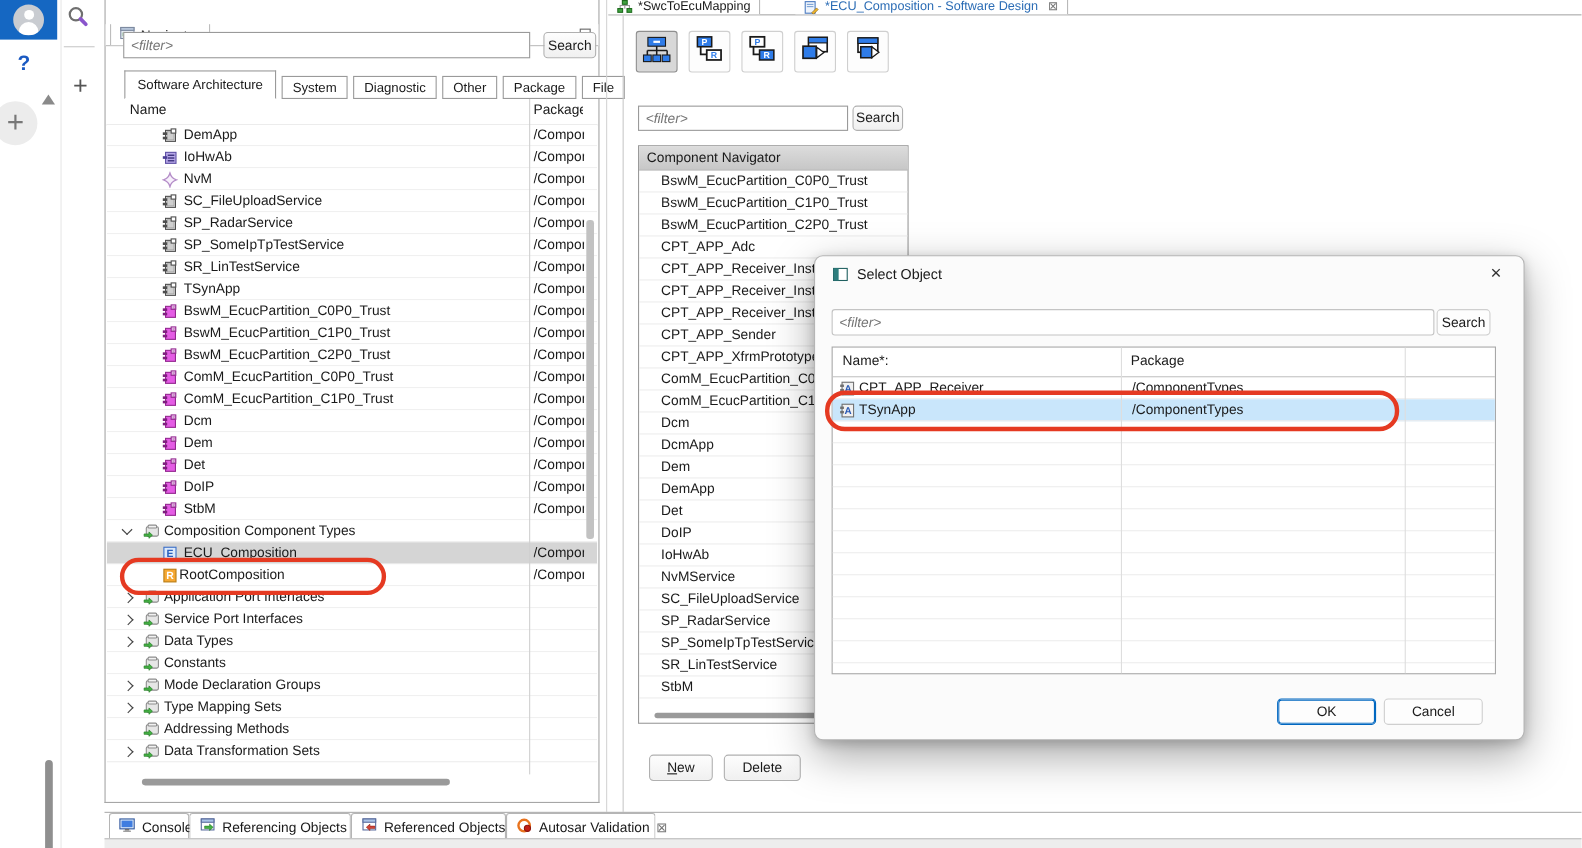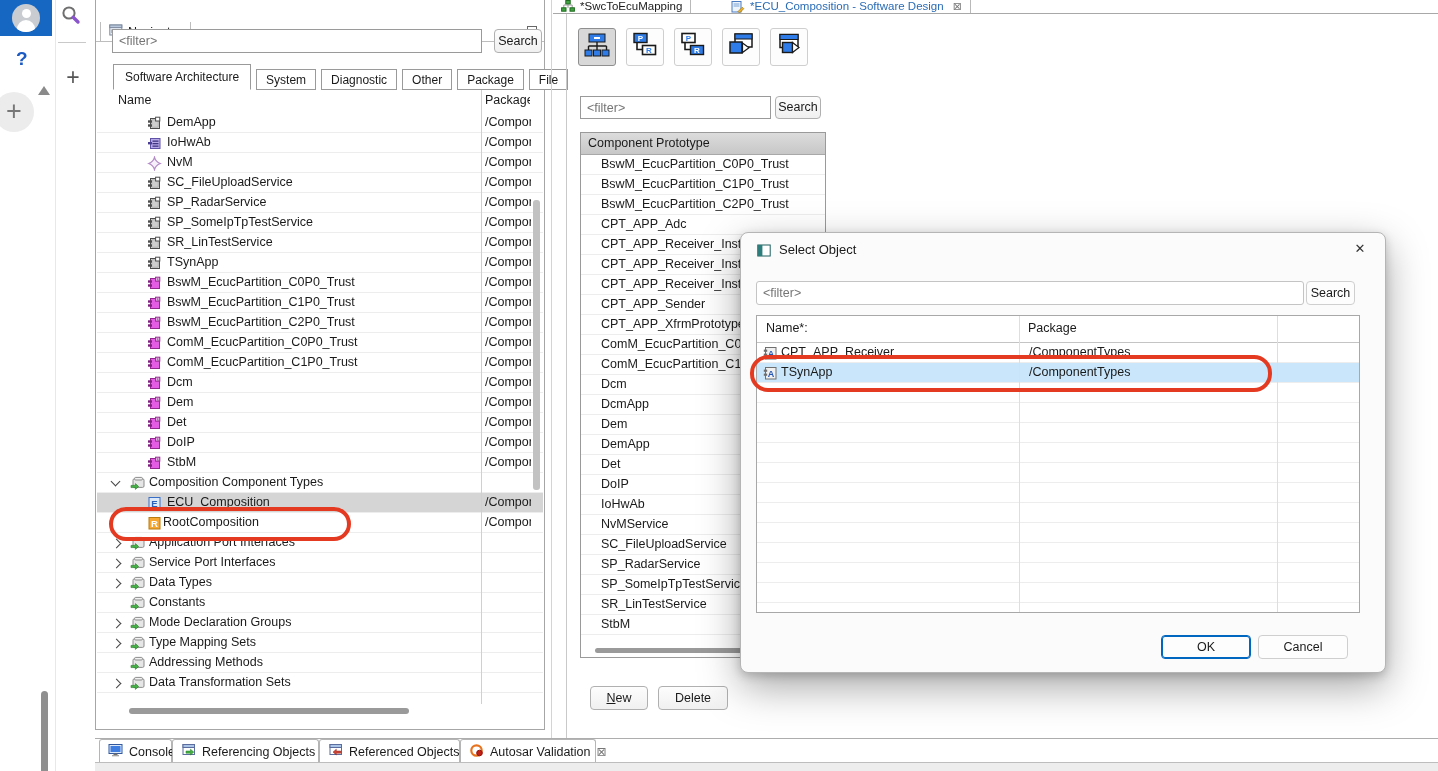--- a/index.html
+++ b/index.html
@@ -20,21 +20,21 @@
   .rail-plus{position:absolute;left:62px;top:64px;width:22px;height:26px;font-size:23px;color:#555;font-weight:300;text-align:center;}
   .rail-tri{position:absolute;left:38px;top:86px;width:0;height:0;border-left:6px solid transparent;border-right:6px solid transparent;border-bottom:9px solid #8a8a8a;}
   .rail-scroll{position:absolute;left:41px;top:691px;width:7px;height:80px;background:#8f8f8f;border-radius:4px 4px 0 0;}
 
   
   .nav-panel{position:absolute;left:95px;top:0;width:450px;height:730px;background:#fff;border:1px solid #a6a6a6;border-top:none;box-sizing:border-box;}
   .nav-head{position:absolute;left:0;top:0;width:448px;height:19px;border-bottom:1px solid #bdbdbd;background:#fff;margin-top:22px;}
   .nav-tab{position:absolute;left:4px;top:0;height:19px;display:flex;align-items:center;gap:5px;padding:0 8px;border-left:1px solid #bdbdbd;border-right:1px solid #bdbdbd;font-size:12.5px;background:#fff;}
   .minbar{position:absolute;left:406px;top:9px;width:11px;height:2px;background:#666;}
   .maxbox{position:absolute;left:431px;top:4px;width:10px;height:9px;border:1.5px solid #666;box-sizing:border-box;}
-  .filter{position:absolute;height:24px;border:1px solid #9a9a9a;font-size:12.5px;padding:0 6px;box-sizing:border-box;outline:none;color:#6d28d9;background:#fff;}
+  .filter{position:absolute;height:24px;border:1px solid #9a9a9a;font-size:12.5px;padding:0 6px;box-sizing:border-box;outline:none;color:#6d28d9;background:#fff;font-style:italic;}
   .filter::placeholder{color:#757575;}
   .nav-filter{left:16px;top:29px;width:370px;}
   .btn{border:1px solid #b0b0b0;border-radius:4px;background:linear-gradient(#fdfdfd,#f0f0f0);font-size:12.5px;text-align:center;box-sizing:border-box;}
   .nav-search{position:absolute;left:398px;top:29px;width:48px;height:24px;line-height:22px;}
   .nav-tabs{position:absolute;left:17px;top:63px;height:27px;display:flex;align-items:flex-end;gap:5px;}
   .ntab{border:1px solid #9a9a9a;background:#fff;font-size:12px;padding:0 9px;height:21px;line-height:20px;box-sizing:border-box;white-space:nowrap;}
   .ntab.active{height:26px;line-height:25px;border-bottom:1px solid #fff;padding:0 11px;}
   .thead{position:absolute;left:1px;top:90px;width:446px;height:23px;border-bottom:1px solid #c6c6c6;background:#fff;font-size:12.5px;}
   .th-name{position:absolute;left:21px;top:3px;}
   .th-pkg{position:absolute;left:388px;top:3px;width:45px;overflow:hidden;white-space:nowrap;}
@@ -526,21 +526,21 @@
             <rect x="6" y="4.5" width="18" height="13" fill="#fff" stroke="#1a1a1a" stroke-width="1.5"></rect>
             <rect x="6" y="4.5" width="18" height="5" fill="#2f7ce8" stroke="#1a1a1a"></rect>
             <rect x="8.5" y="12.5" width="10" height="10" fill="#2f7ce8" stroke="#1a1a1a" stroke-width="1.4"></rect>
             <path d="M18.5 12.5 L25 17.5 L18.5 22.5 Z" fill="#fff" stroke="#1a1a1a" stroke-width="1.2"></path>
           </svg></span>
       </div>
     </div>
   <input class="filter mid-filter abs" placeholder="&lt;filter&gt;" style="">
   <div class="btn mid-search">Search</div>
   <div class="listbox">
-    <div class="lheader">Component Prototype</div>
+    <div class="lheader">Component Navigator</div>
     <div id="proto-slot">
         <div class="prow">BswM_EcucPartition_C0P0_Trust</div>
         <div class="prow">BswM_EcucPartition_C1P0_Trust</div>
         <div class="prow">BswM_EcucPartition_C2P0_Trust</div>
         <div class="prow">CPT_APP_Adc</div>
         <div class="prow">CPT_APP_Receiver_Inst0</div>
         <div class="prow">CPT_APP_Receiver_Inst1</div>
         <div class="prow">CPT_APP_Receiver_Inst2</div>
         <div class="prow">CPT_APP_Sender</div>
         <div class="prow">CPT_APP_XfrmPrototype</div>

